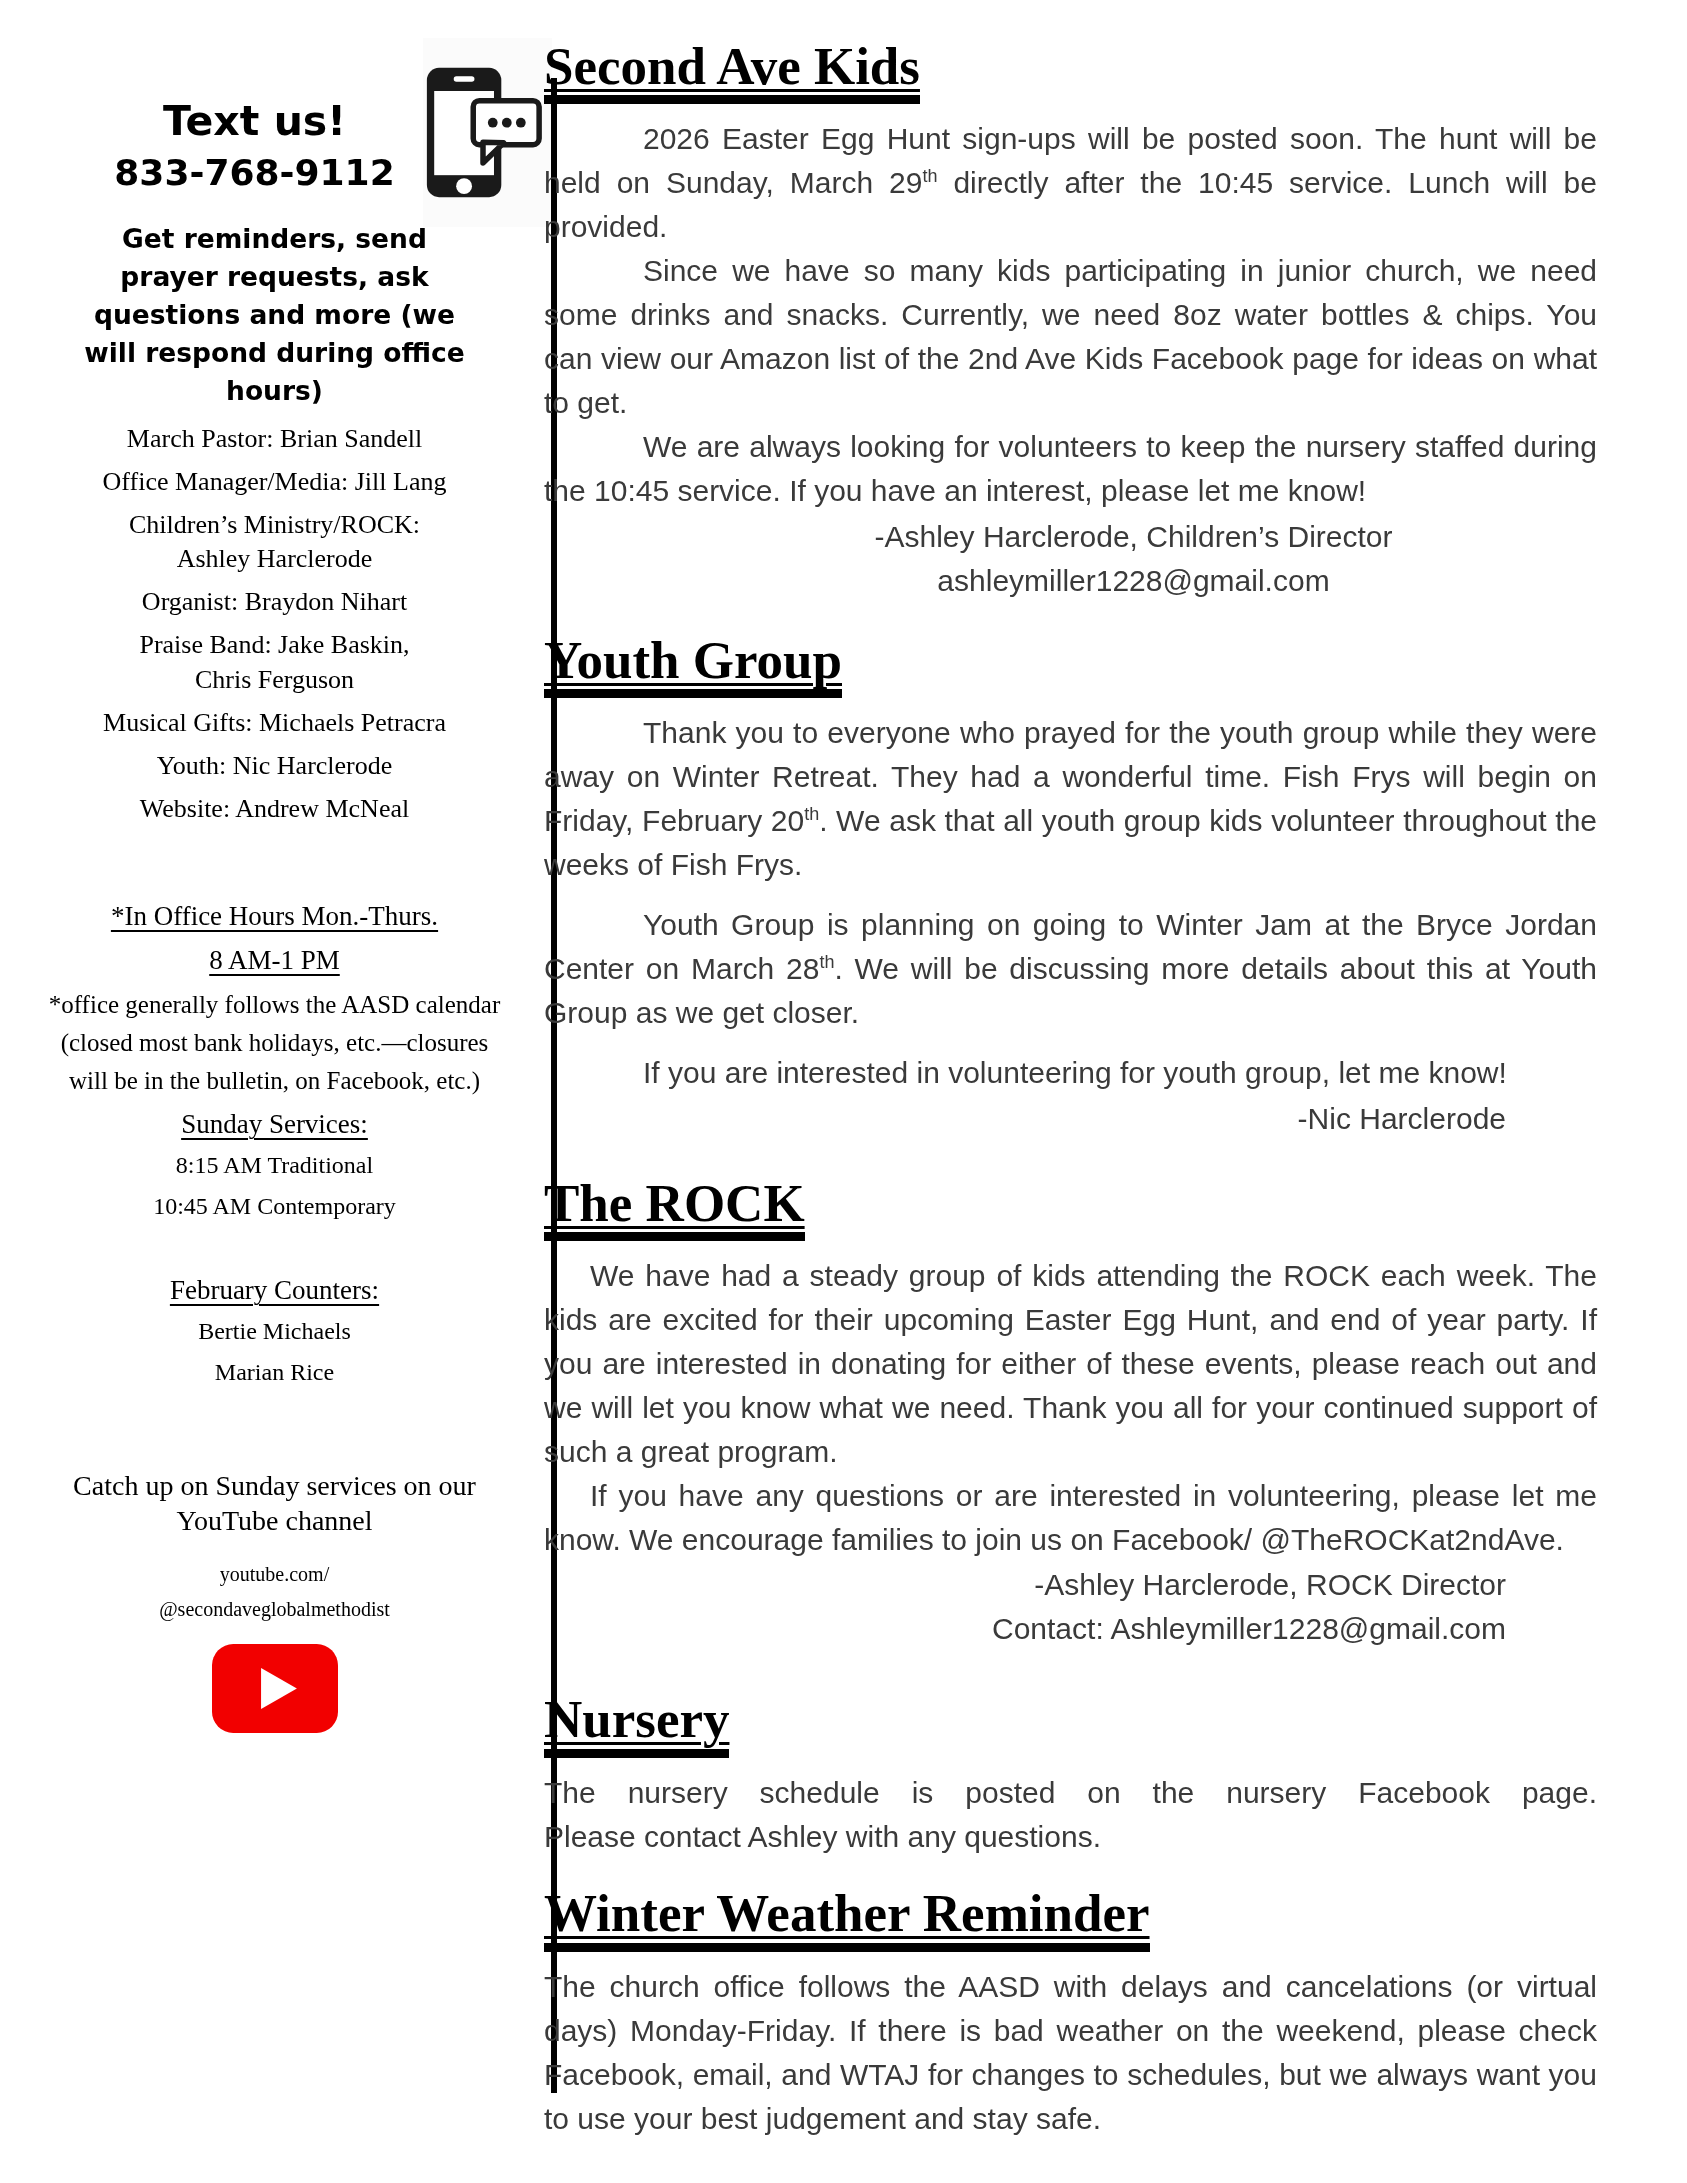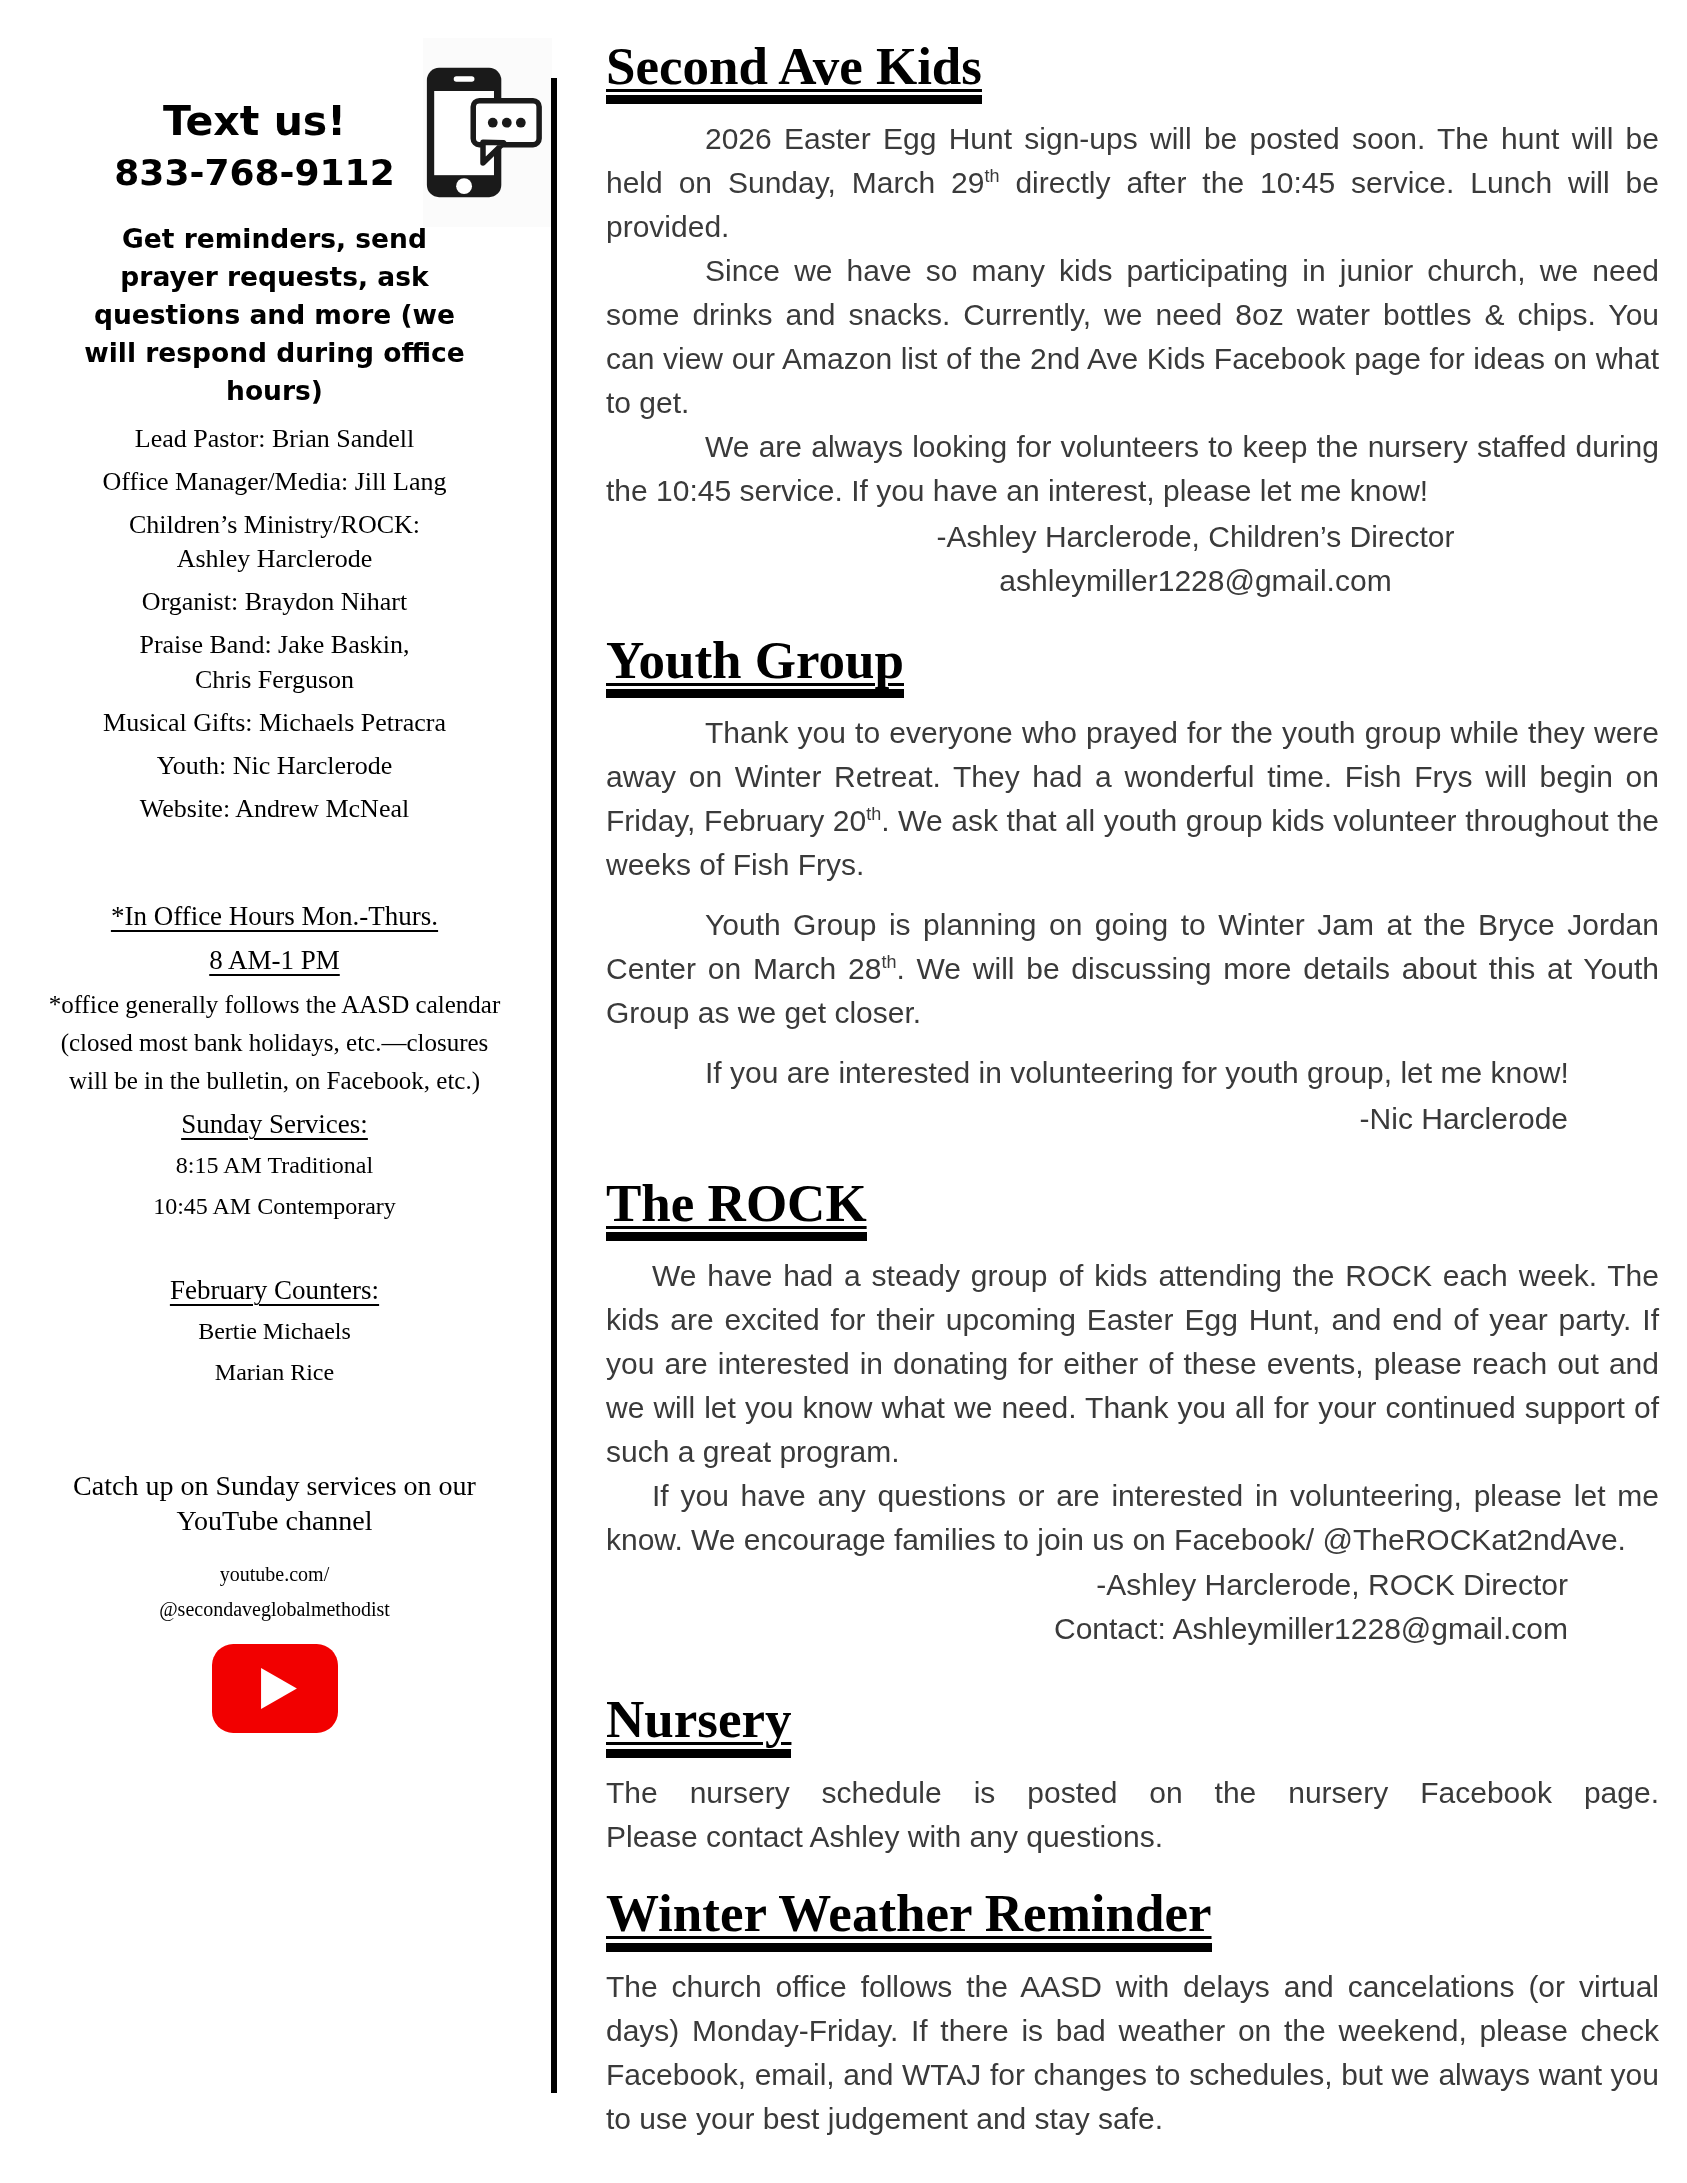--- a/index.html
+++ b/index.html
@@ -70,21 +70,21 @@
   .yt-icon{margin-top:17px;}
 
   
   .divider{
     position:absolute;left:551px;top:78px;width:6px;height:2015px;
     background:#000;
   }
 
   
   .right{
-    position:absolute;left:606px;top:38px;width:1053px;
+    position:absolute;left:544px;top:38px;width:1053px;
     font-family:"Liberation Sans",sans-serif;
     color:#3a3a3a;
   }
   h2.sec{
     font-family:"Liberation Serif",serif;color:#000;
     font-size:53px;line-height:56px;font-weight:bold;
     display:inline-block;margin:0 0 13.2px 0;
     border-bottom:9.3px solid #000;padding-bottom:1.3px;
     text-decoration:underline;text-decoration-thickness:2.6px;text-underline-offset:5.3px;
   }
@@ -133,21 +133,21 @@
         <circle cx="116" cy="94" r="8" fill="#1a1a1a"></circle>
         <circle cx="139" cy="94" r="8" fill="#1a1a1a"></circle>
         <circle cx="162" cy="94" r="8" fill="#1a1a1a"></circle>
       </svg>
     </div>
 
     <div class="textus">Text us!</div>
     <div class="phone-num">833-768-9112</div>
     <div class="reminder">Get reminders, send prayer requests, ask questions and more (we will respond during office hours)</div>
 
-    <div class="staff-line">Lead Pastor: Brian Sandell</div>
+    <div class="staff-line">March Pastor: Brian Sandell</div>
     <div class="staff-line">Office Manager/Media:  Jill Lang</div>
     <div class="staff-line">Children’s Ministry/ROCK:</div>
     <div class="staff-line cont">Ashley Harclerode</div>
     <div class="staff-line">Organist:  Braydon Nihart</div>
     <div class="staff-line">Praise Band: Jake Baskin,</div>
     <div class="staff-line cont">Chris Ferguson</div>
     <div class="staff-line">Musical Gifts: Michaels Petracra</div>
     <div class="staff-line">Youth: Nic Harclerode</div>
     <div class="staff-line">Website: Andrew McNeal</div>
 

